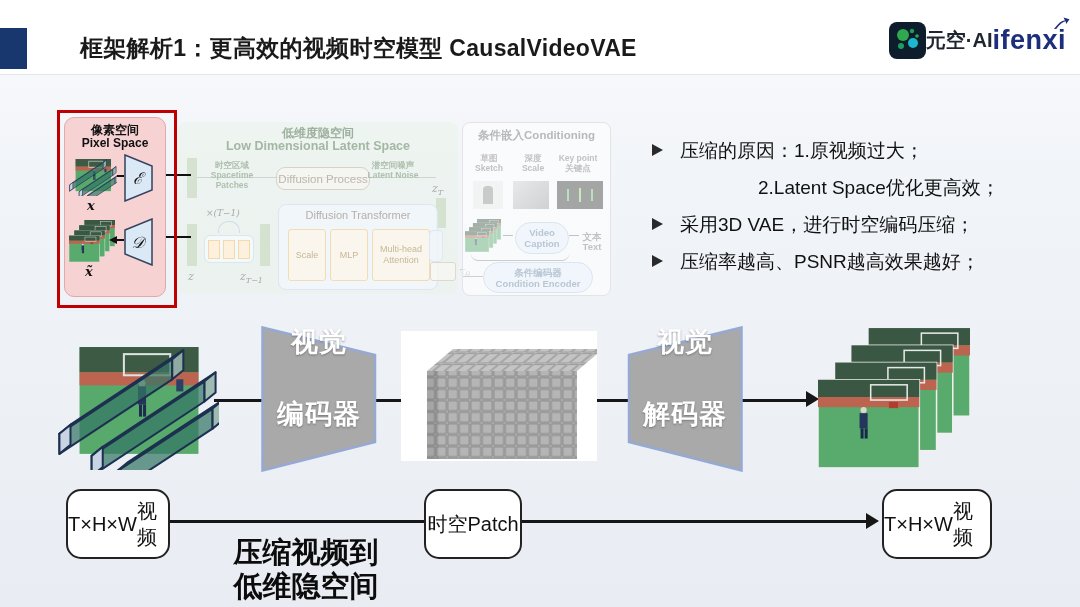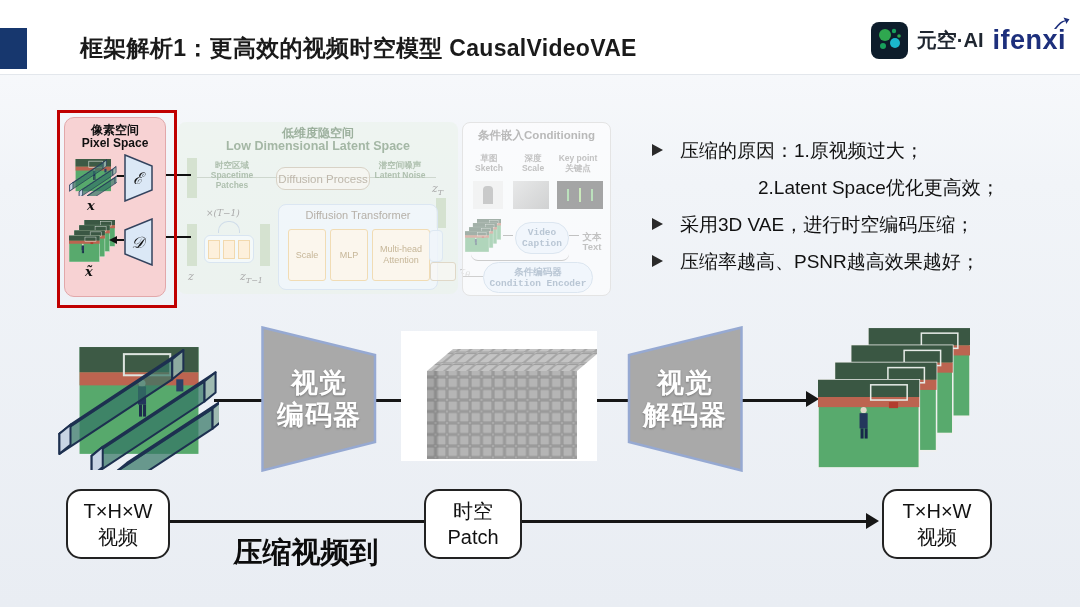--- a/index.html
+++ b/index.html
@@ -3,21 +3,21 @@
 <meta charset="utf-8">
 <style>
   html,body{margin:0;padding:0;background:#fff;}
   .slide{position:relative;width:1080px;height:607px;overflow:hidden;
     font-family:"Liberation Sans","DejaVu Sans",sans-serif;
     background:linear-gradient(180deg,#fafbfd 0%,#f1f4f8 30%,#e9edf3 100%);}
   
   .header{position:absolute;left:0;top:0;width:100%;height:74px;background:#ffffff;border-bottom:1px solid #e3e7ec;}
   .accent-block{position:absolute;left:0;top:28px;width:27px;height:41px;background:#17376e;}
   .page-title{position:absolute;left:80px;top:33px;font-size:23px;font-weight:700;color:#1a1a1a;letter-spacing:.3px;white-space:nowrap;}
-  .logos{position:absolute;right:14px;top:22px;display:flex;align-items:center;gap:9px;}
+  .logos{position:absolute;right:14px;top:22px;display:flex;align-items:center;gap:0;}
   .logo-text{font-size:20px;font-weight:600;color:#1f2630;}
   .brand{position:relative;font-size:27px;font-weight:800;color:#1d2f7c;letter-spacing:.5px;}
   .brand .arr{position:absolute;right:-4px;top:-8px;}
   
   .arch{position:absolute;left:55px;top:108px;width:556px;height:198px;}
   .red-box{position:absolute;left:2px;top:2px;width:114px;height:192px;border:3px solid #c00000;z-index:5;}
   .pixel-panel{position:absolute;left:9px;top:9px;width:100px;height:178px;background:#f7d2d3;border:1px solid #e2a8aa;border-radius:10px;z-index:6;}
   .pp-t{position:absolute;left:0;width:100%;text-align:center;font-size:12px;font-weight:700;color:#111;}
   .pp-line{position:absolute;background:#111;height:2px;}
   .trap{position:absolute;}
@@ -41,36 +41,36 @@
   .seq-sq{width:10px;height:17px;background:#fdf0dc;border:1px solid #f2d9ae;}
   .loop-arc{position:absolute;left:40px;top:99px;width:20px;height:11px;border:1.5px solid #cfdce9;border-bottom:none;border-radius:10px 10px 0 0;}
   .l-faintline{position:absolute;height:1px;background:rgba(160,172,156,.4);}
   .tau-box{position:absolute;left:252px;top:140px;width:24px;height:17px;border:1px solid #e0d8c8;background:rgba(252,249,243,.6);border-radius:3px;display:flex;align-items:center;justify-content:center;}
   .vbar{position:absolute;left:251px;top:108px;width:12px;height:30px;background:rgba(240,245,250,.8);border:1px solid #dde8f2;border-radius:4px;}
   
   .cond-panel{position:absolute;left:407px;top:14px;width:147px;height:172px;background:rgba(255,255,255,.6);border:1px solid #e4e4e4;border-radius:8px;z-index:1;}
   .c-title{position:absolute;top:5px;width:100%;text-align:center;font-size:11.5px;font-weight:700;color:#b9b9b9;}
   .c-sm{position:absolute;font-size:8.5px;font-weight:700;color:#c2c2c2;text-align:center;line-height:10px;}
   .c-thumb{position:absolute;top:58px;height:28px;opacity:.5;}
-  .c-box{position:absolute;background:rgba(240,245,251,.85);border:1px solid #dce6f0;border-radius:16px;display:flex;flex-direction:column;align-items:center;justify-content:center;font-size:9.5px;font-weight:700;color:#b9c6d4;line-height:11px;text-align:left;font-family:Liberation Mono, monospace;}
+  .c-box{position:absolute;background:rgba(240,245,251,.85);border:1px solid #dce6f0;border-radius:16px;display:flex;flex-direction:column;align-items:center;justify-content:center;font-size:9.5px;font-weight:700;color:#b9c6d4;line-height:11px;text-align:left;}
   .c-brace{position:absolute;left:8px;top:131px;width:98px;height:6px;border-bottom:1.5px solid #cccccc;border-radius:0 0 10px 10px;}
   .c-line{position:absolute;height:1px;background:#cfcfcf;}
   
   .bullets{position:absolute;left:650px;top:139px;width:424px;}
   .bullet{position:relative;padding-left:30px;font-size:19px;color:#111;line-height:24px;margin-bottom:13px;white-space:nowrap;}
   .bullet .mk{position:absolute;left:2px;top:5px;width:0;height:0;border-top:6.5px solid transparent;border-bottom:6.5px solid transparent;border-left:11px solid #2a2a2a;}
   .bullet.indent{padding-left:108px;}
   
   .pline{position:absolute;background:#161616;z-index:1;}
   .arrow-r{position:absolute;width:0;height:0;border-top:8px solid transparent;border-bottom:8px solid transparent;border-left:13px solid #161616;z-index:1;}
   .pipe-svg{position:absolute;z-index:2;}
   .trap-big{position:absolute;z-index:2;}
-  .trap-label{position:absolute;z-index:3;display:flex;flex-direction:column;align-items:center;justify-content:center;color:#fff;font-size:27px;font-weight:800;line-height:32px;letter-spacing:1px;text-shadow:0 1px 2px rgba(60,60,60,.45);}
-  
-  .bbox{position:absolute;width:100px;height:66px;background:#fff;border:2.5px solid #222;border-radius:15px;display:flex;flex-direction:column;align-items:center;justify-content:center;font-size:20px;line-height:26px;color:#111;z-index:2;}
+  .trap-label{position:absolute;z-index:3;display:flex;flex-direction:column;align-items:center;color:#fff;font-size:27px;font-weight:800;line-height:32px;letter-spacing:1px;text-shadow:0 1px 2px rgba(60,60,60,.45);gap:40px;}
+  
+  .bbox{position:absolute;width:100px;height:66px;background:#fff;border:2.5px solid #222;border-radius:15px;display:flex;flex-direction:row;align-items:center;justify-content:center;font-size:20px;line-height:26px;color:#111;z-index:2;}
   .bstep{position:absolute;font-size:29px;font-weight:900;color:#0c0c0c;line-height:34px;z-index:2;white-space:nowrap;margin-top:48px;}
 </style>
 </head>
 <body>
 
 <svg style="position:absolute;width:0;height:0" aria-hidden="true">
   <defs>
     <g id="vid3d">
       <rect x="22" y="10" width="118" height="106" fill="#57a96c"></rect>
       <rect x="22" y="10" width="118" height="25" fill="#3d5a45"></rect>
@@ -172,21 +172,21 @@
     <div class="latent-panel">
       <div class="lt l-title1">低维度隐空间</div>
       <div class="lt l-title2">Low Dimensional Latent Space</div>
       <div class="l-faintline" style="left:10px;top:55px;width:248px;"></div>
       <div class="l-bar" style="left:9px;top:36px;height:40px;"></div>
       <div class="lt l-sm" style="left:20px;top:38px;width:68px;white-space:normal;">
         <div>时空区域</div>
         <div>Spacetime Patches</div>
       </div>
       <div class="l-box" style="left:98px;top:45px;width:92px;height:21px;font-size:11.5px;border-radius:9px;">Diffusion Process</div>
-      <div class="lt l-sm" style="left:191px;top:38px;width:62px;white-space:normal;">
+      <div class="lt l-sm" style="left:184px;top:38px;width:62px;white-space:normal;">
         <div>潜空间噪声</div>
         <div>Latent Noise</div>
       </div>
       <div class="l-math" style="left:254px;top:60px;"><span>z</span><sub>T</sub></div>
       <div class="l-bar" style="left:258px;top:76px;height:30px;"></div>
       <div class="l-math" style="left:28px;top:86px;font-size:9px;">×(T−1)</div>
       <div class="loop-arc"></div>
       <div class="l-bar" style="left:9px;top:102px;height:42px;"></div>
       <div class="seq-box">
         <div class="seq-sq"></div>
@@ -309,20 +309,21 @@
   <div class="pline" style="left:516px;top:520px;width:352px;height:2.5px;"></div>
   <div class="arrow-r" style="left:866px;top:513px;"></div>
 
   <div class="bbox" style="left:66px;top:489px;">
     <span>T×H×W</span>
     <span>视频</span>
   </div>
 
   <div class="bstep" style="left:210px;top:487px;width:192px;text-align:center;">
     <div>压缩视频到</div>
+    <div>低维隐空间</div>
   </div>
 
   <div class="bbox" style="left:424px;top:489px;width:94px;">
     <span>时空</span>
     <span>Patch</span>
   </div>
 
 
   <div class="bbox" style="left:882px;top:489px;width:106px;">
     <span>T×H×W</span>

